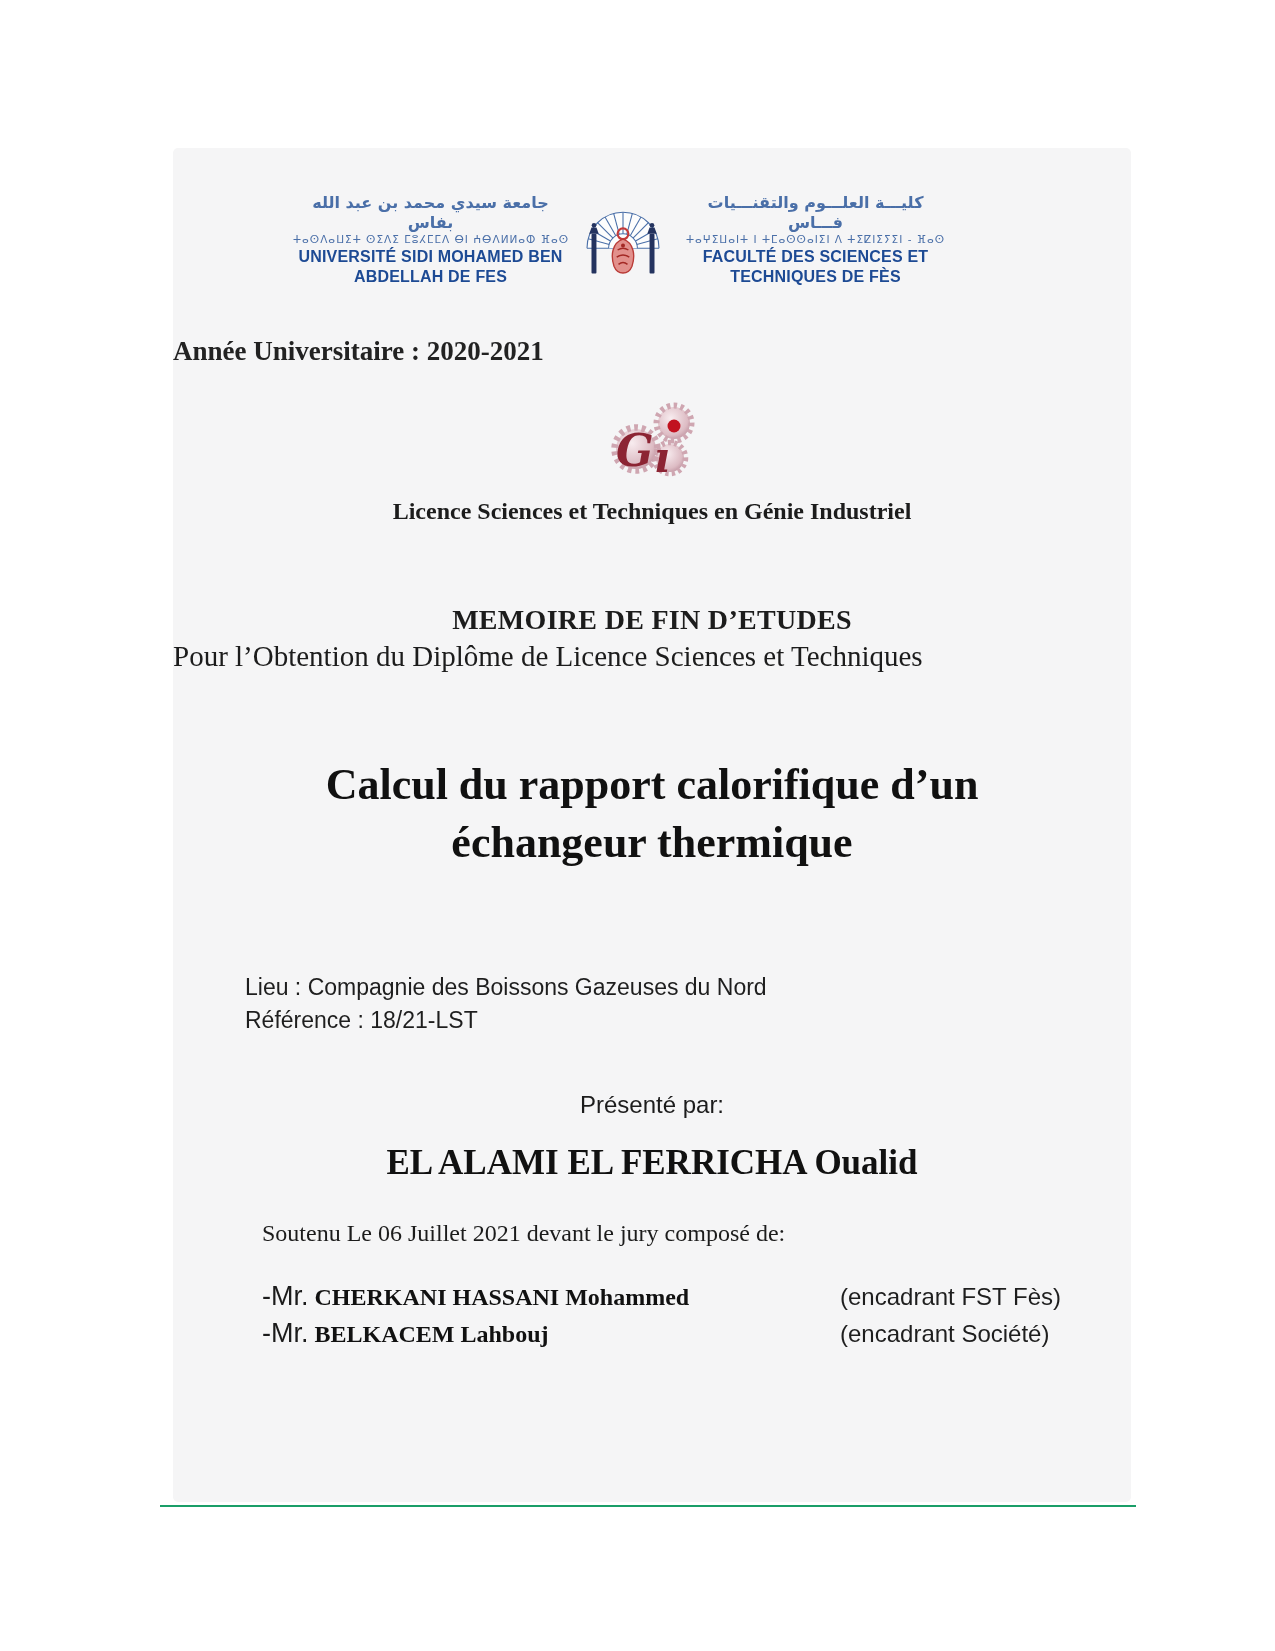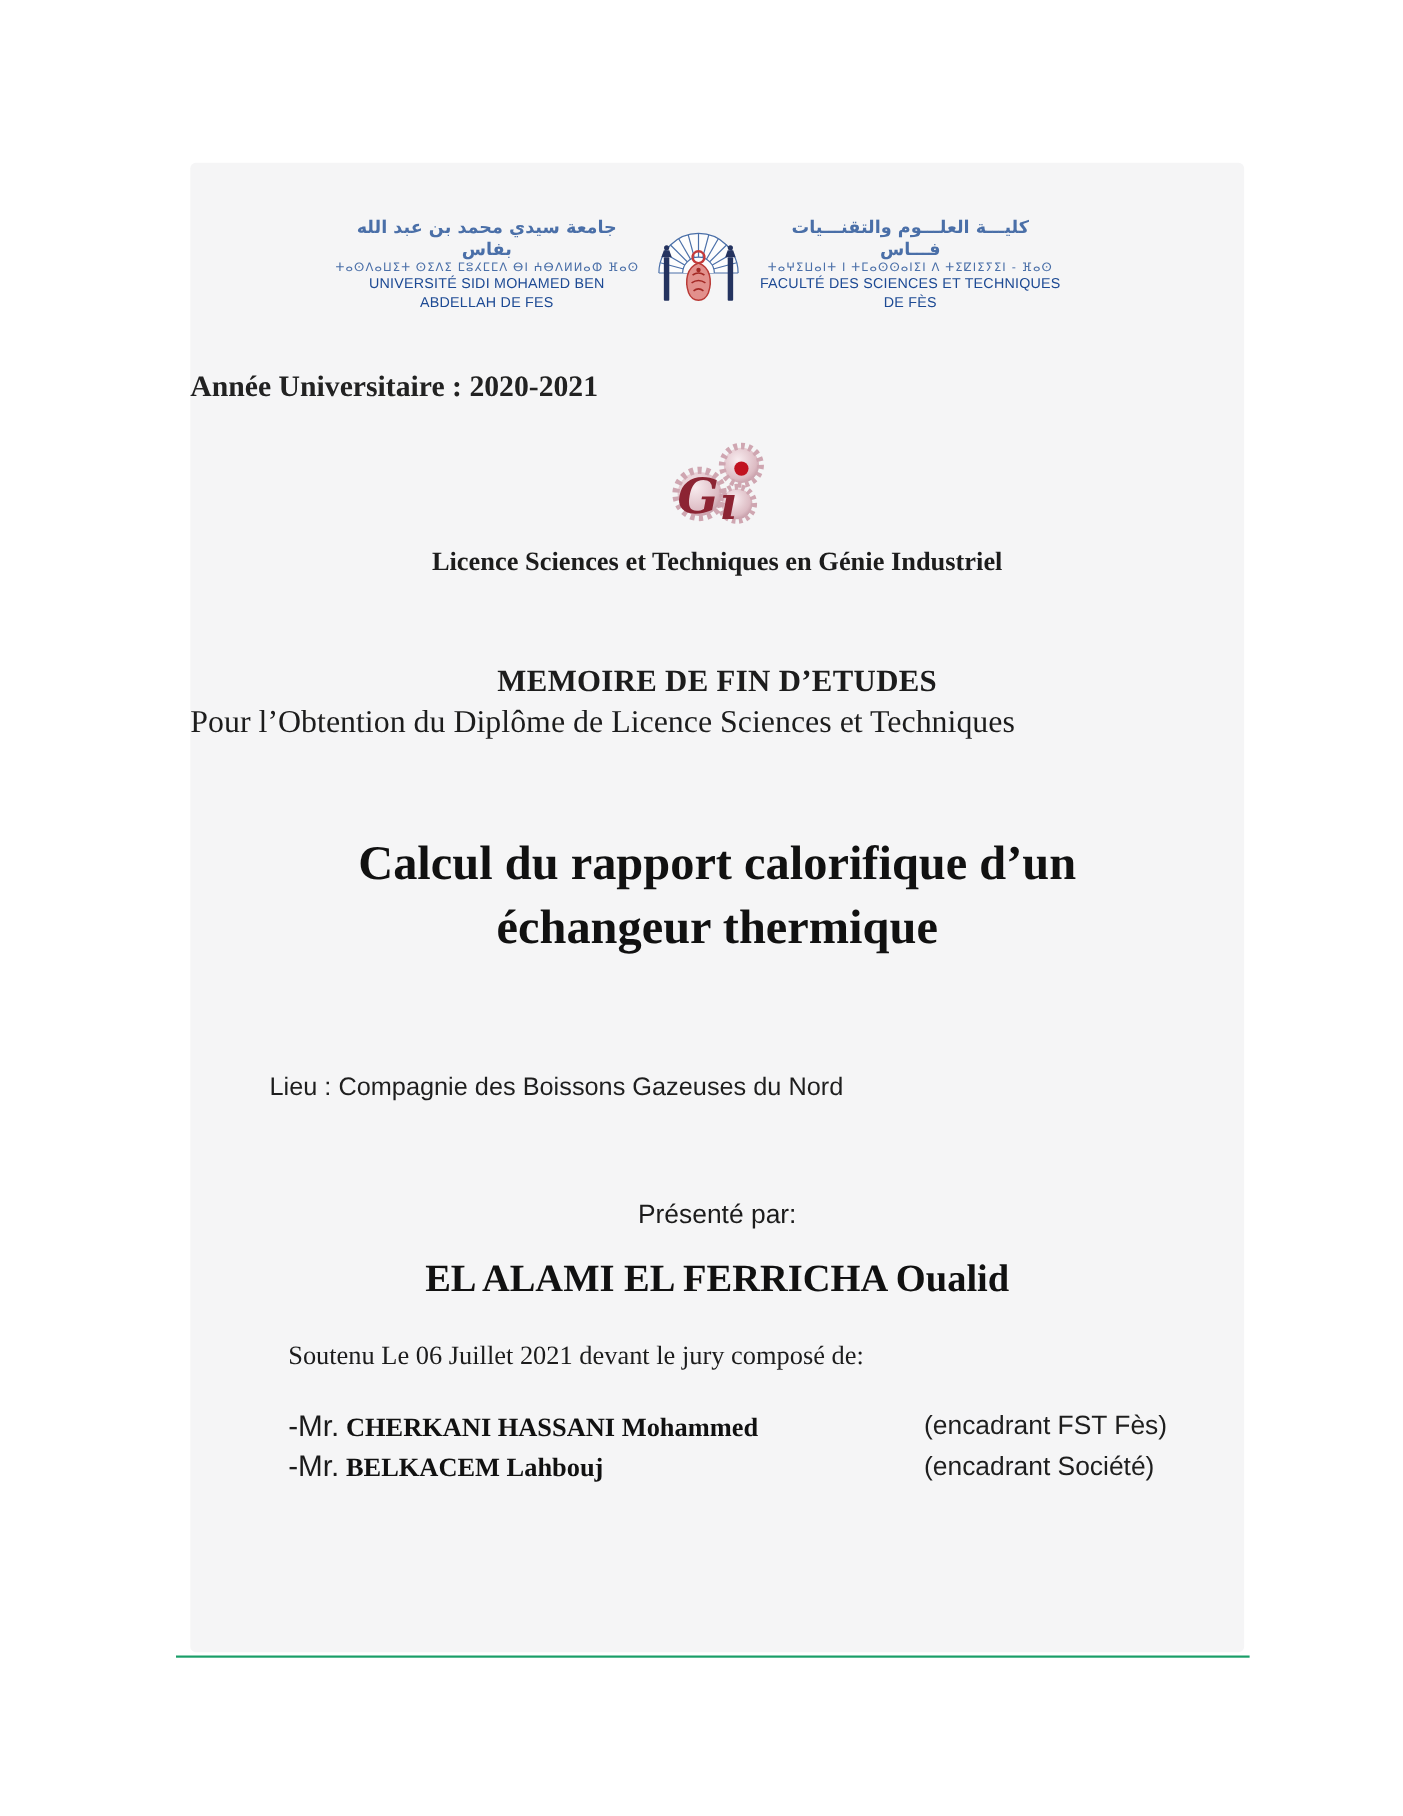--- a/index.html
+++ b/index.html
@@ -7,26 +7,26 @@
     width:1275px;height:1651px;position:relative;background:#ffffff;
     font-family:"Liberation Serif", serif;color:#1c1c1c;overflow:hidden;
   }
   .page{
     position:absolute;left:173px;top:148px;width:958px;height:1354px;
     background:#f5f5f6;border-radius:5px;
   }
   
   .header-row{
     position:absolute;top:45px;left:120px;width:660px;
-    display:flex;align-items:center;justify-content:space-between;margin-left:12px;
+    display:flex;align-items:center;justify-content:space-between;
   }
   .inst-block{width:275px;text-align:center;line-height:1.25;}
   .inst-arabic{font-family:"DejaVu Sans", sans-serif;font-weight:bold;font-size:16px;color:#4a6fa8;}
   .inst-tifinagh{font-family:"DejaVu Sans", sans-serif;font-size:10.5px;color:#4a6fa8;letter-spacing:1px;white-space:nowrap;}
-  .inst-french{font-family:"Liberation Sans", sans-serif;font-weight:normal;font-size:13px;color:#1d4a94;letter-spacing:.2px;}
+  .inst-french{font-family:"Liberation Sans", sans-serif;font-weight:bold;font-size:16px;color:#1d4a94;letter-spacing:.2px;}
   .emblem{width:90px;height:92px;flex:0 0 auto;margin-top:2px;}
   
   .annee{
     position:absolute;top:188px;left:0;width:837px;text-align:left;
     font-weight:bold;font-size:27px;color:#222;
   }
   
   .gi-logo{position:absolute;top:248px;left:427px;width:100px;height:85px;}
   
   .licence-line{position:absolute;top:350px;width:100%;text-align:center;font-weight:bold;font-size:24px;}
@@ -147,20 +147,21 @@
   <div class="memoire-line">MEMOIRE DE FIN D’ETUDES</div>
   <div class="obtention-line">Pour l’Obtention du Diplôme de Licence Sciences et Techniques</div>
 
   <div class="main-title">
     <div>Calcul du rapport calorifique d’un</div>
     <div>échangeur thermique</div>
   </div>
 
   <div class="lieu-block">
     <div>Lieu : Compagnie des Boissons Gazeuses du Nord</div>
+    <div>Référence : 18/21-LST</div>
   </div>
 
   <div class="presente">Présenté par:</div>
   <div class="author">EL ALAMI EL FERRICHA Oualid</div>
 
   <div class="soutenu">Soutenu Le  06 Juillet 2021 devant le jury composé de:</div>
 
   <div class="jury">
     <div class="jury-row">
       <span class="jury-prefix">-Mr.</span><span class="jury-name">CHERKANI HASSANI Mohammed</span>

